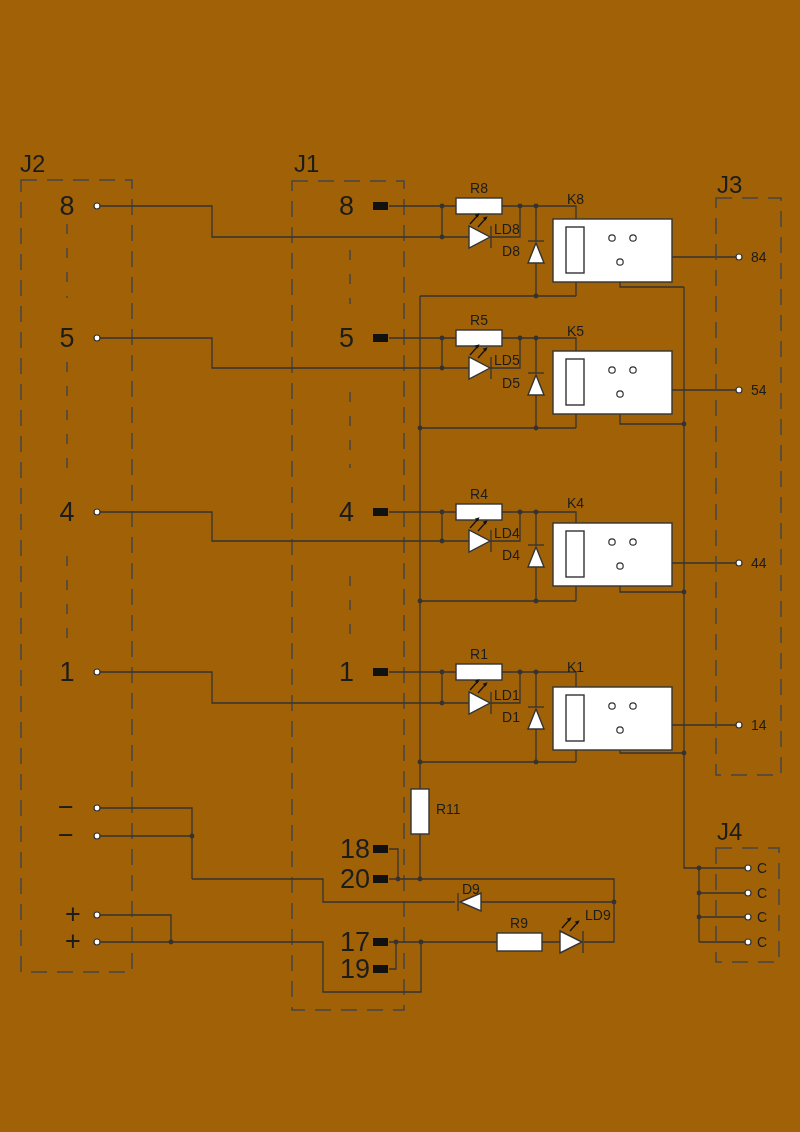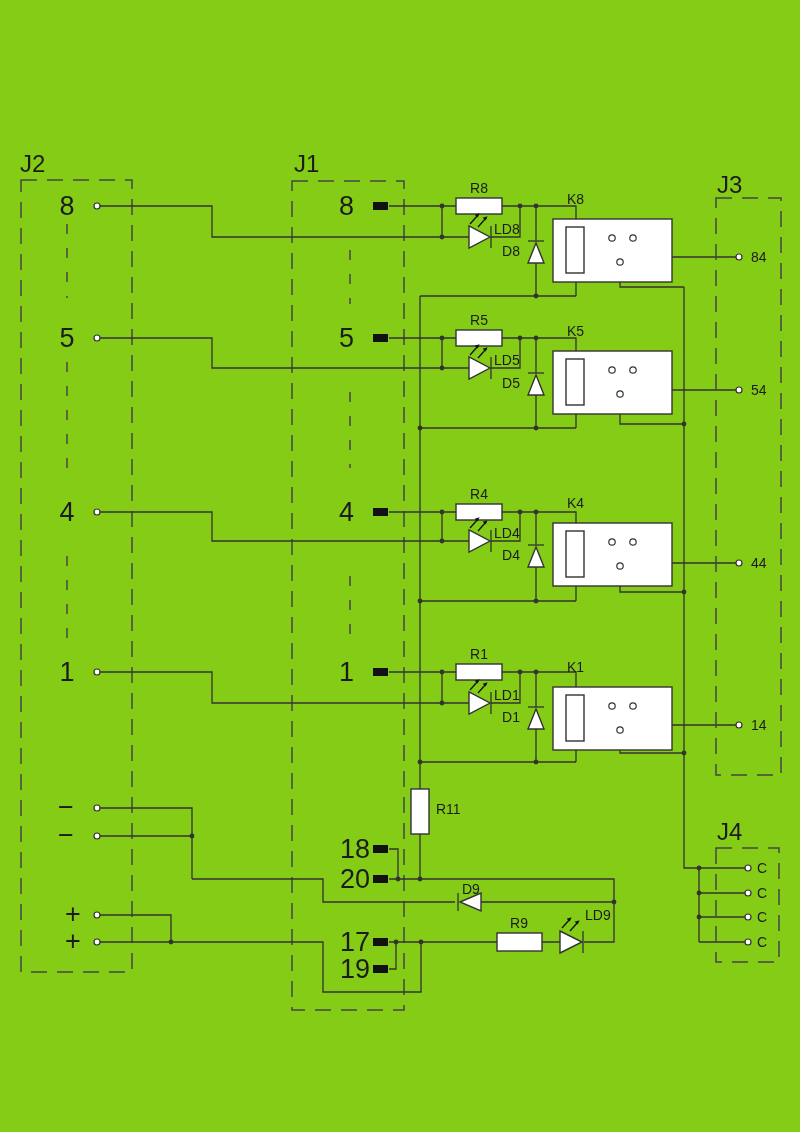--- a/index.html
+++ b/index.html
@@ -1,16 +1,16 @@
 <!DOCTYPE html>
 <html><head>
 <meta charset="utf-8">
 <style>
   html,body{margin:0;padding:0;background:#ffffff;}
-  .page{width:800px;height:1132px;background:#84cc16;position:relative;overflow:hidden;}
+  .page{width:800px;height:1132px;background:#a16207;position:relative;overflow:hidden;}
   svg text{font-family:"Liberation Sans","DejaVu Sans",sans-serif;fill:#1c1c1c;}
   .pinnum{font-size:27px;}
   .jlabel{font-size:24px;}
   .clabel{font-size:14px;}
   .wire{stroke:#333;stroke-width:1.3;fill:none;}
   .sym{stroke:#333;stroke-width:1.4;fill:#ffffff;}
   .blackpin{fill:#111;stroke:none;}
   .dashbox{stroke:#454545;stroke-width:1.5;fill:none;stroke-dasharray:16 10;}
   .innerdash{stroke:#454545;stroke-width:1.5;fill:none;stroke-dasharray:10 14;}
   .dot{fill:#333;stroke:none;}

